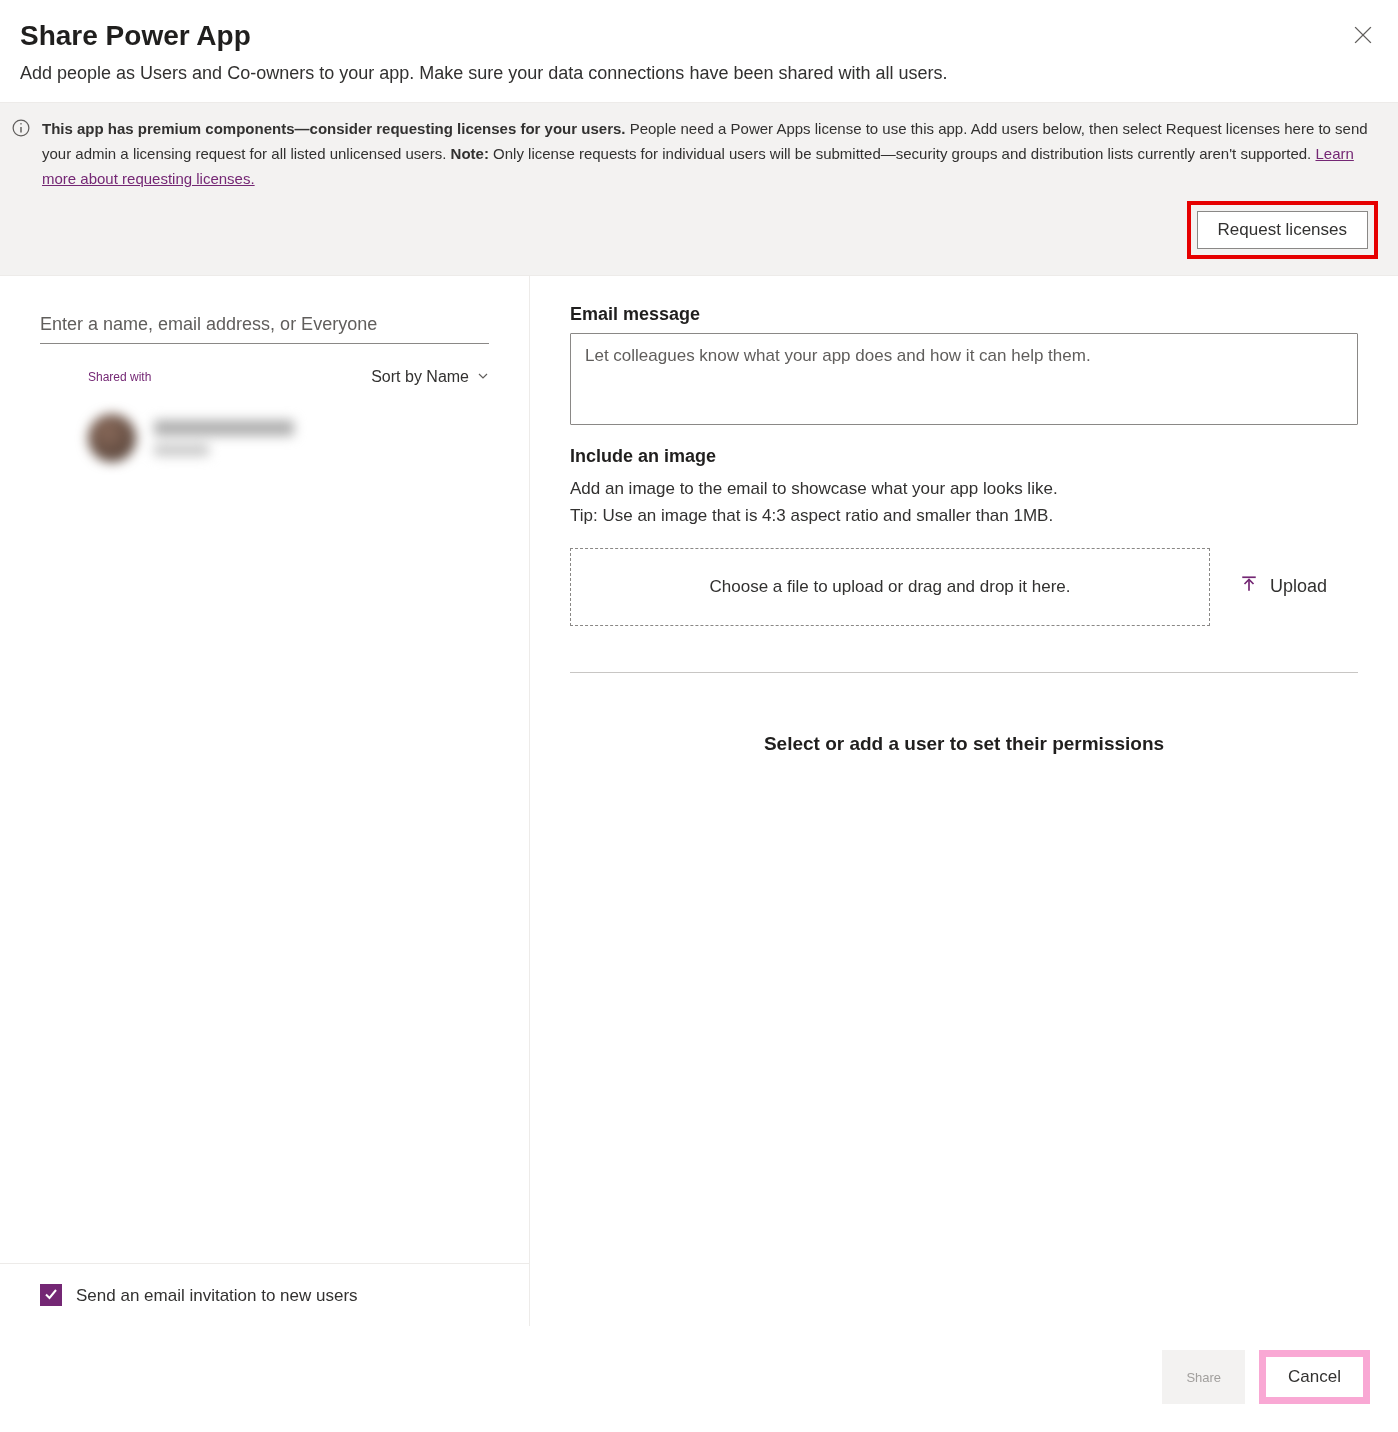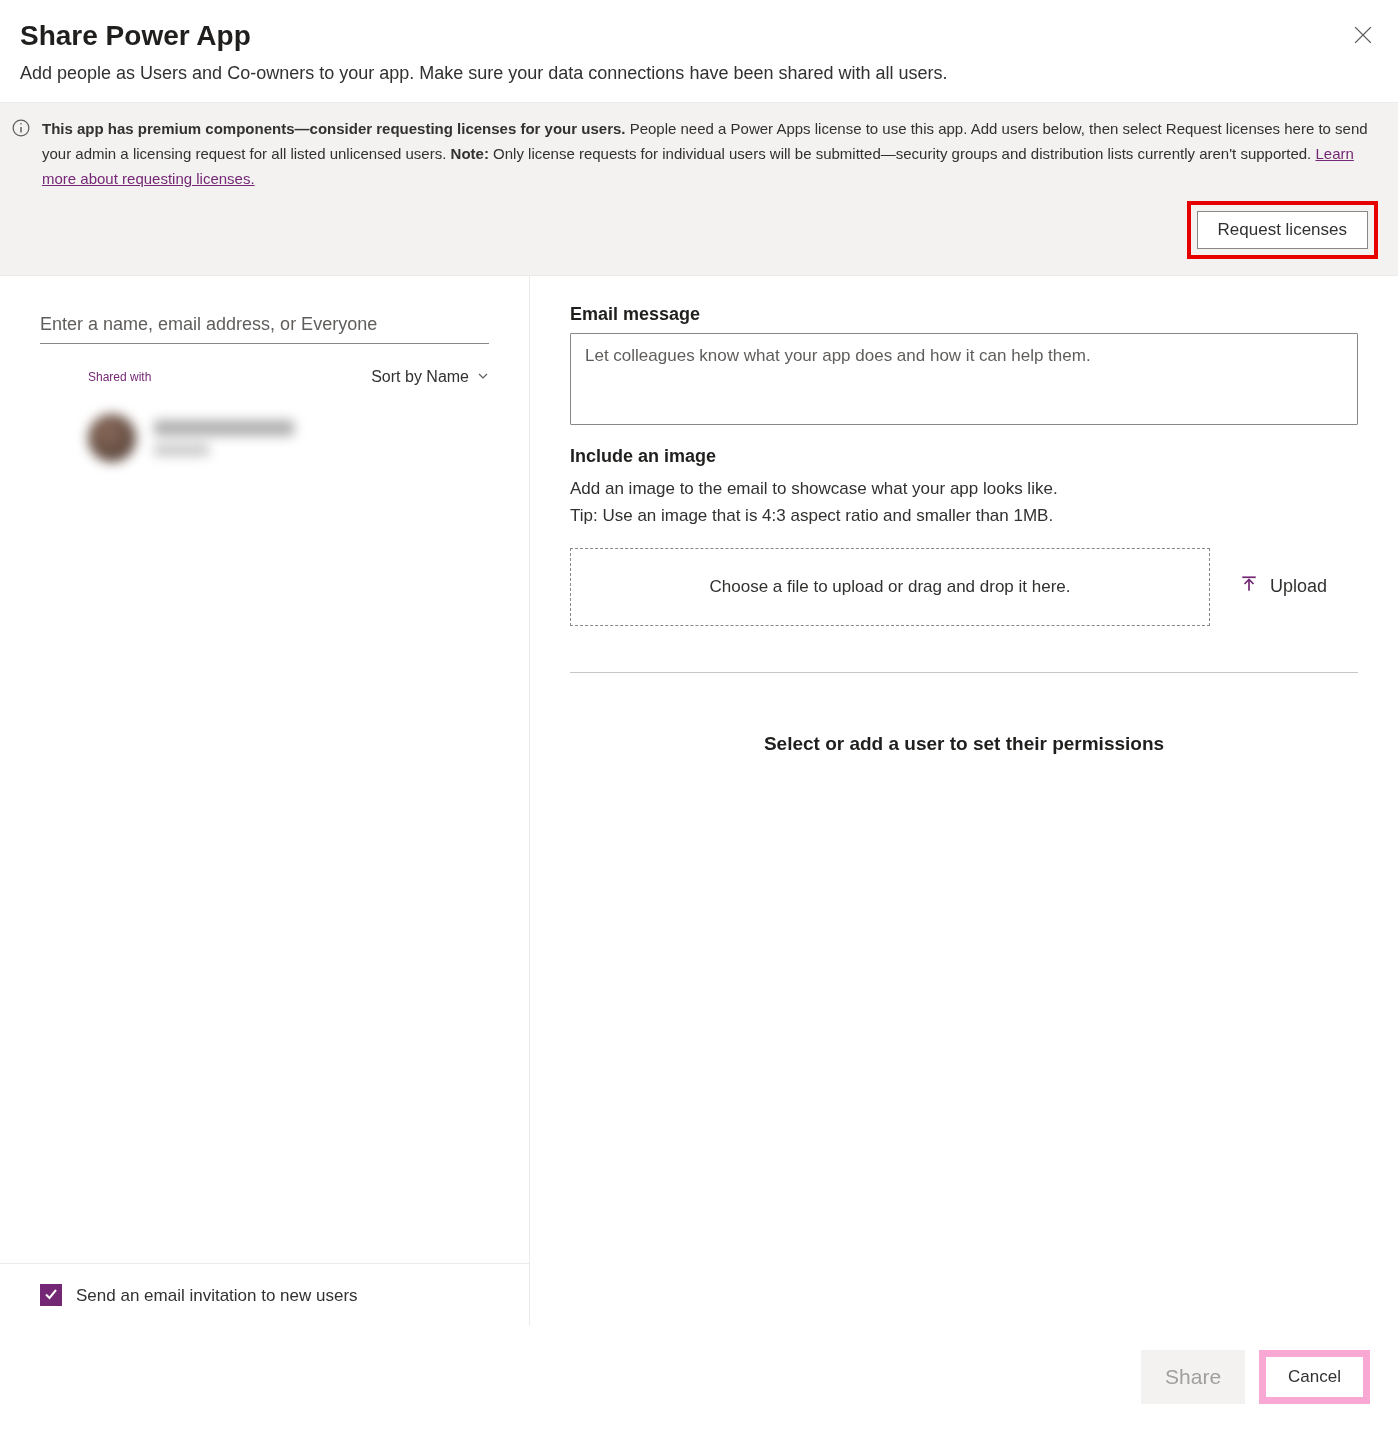--- a/index.html
+++ b/index.html
@@ -268,21 +268,21 @@
     display: flex;
     justify-content: flex-end;
     gap: 14px;
     padding: 24px 28px 28px 28px;
   }
   .btn-primary-disabled {
     background: #f3f2f1;
     border: none;
     color: #a19f9d;
     padding: 10px 24px;
-    font-size: 21px;
+    font-size: 13px;
     font-family: inherit;
     cursor: default;
   }
   .btn-secondary {
     background: #fff;
     border: 7px solid #f9a8d4;
     color: #323130;
     padding: 10px 22px;
     font-size: 17px;
     cursor: pointer;

